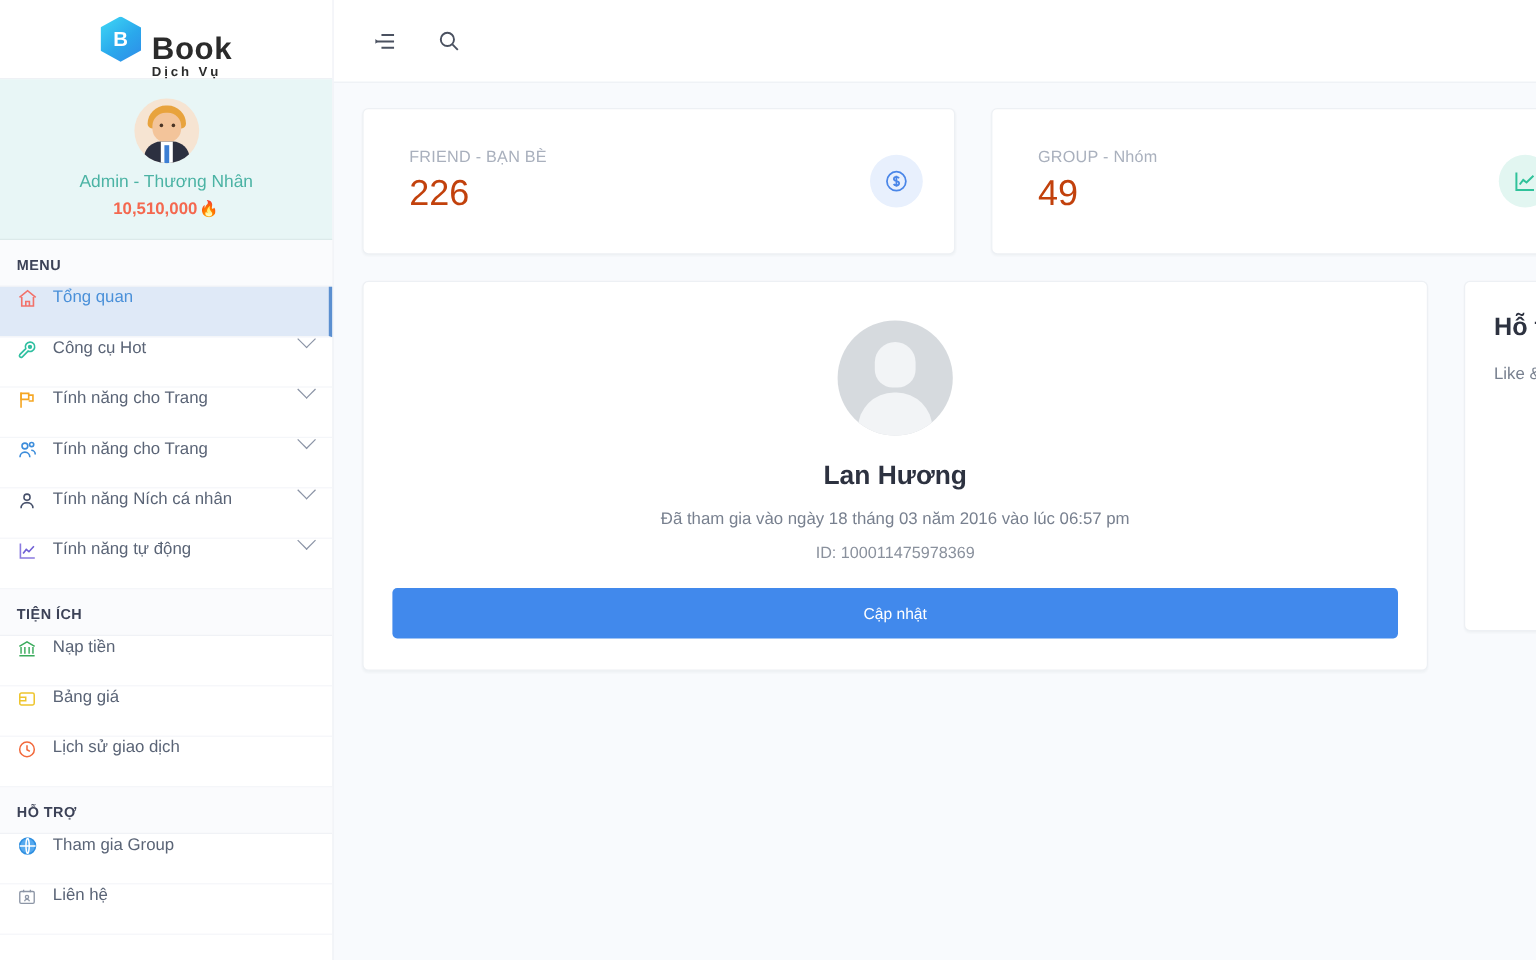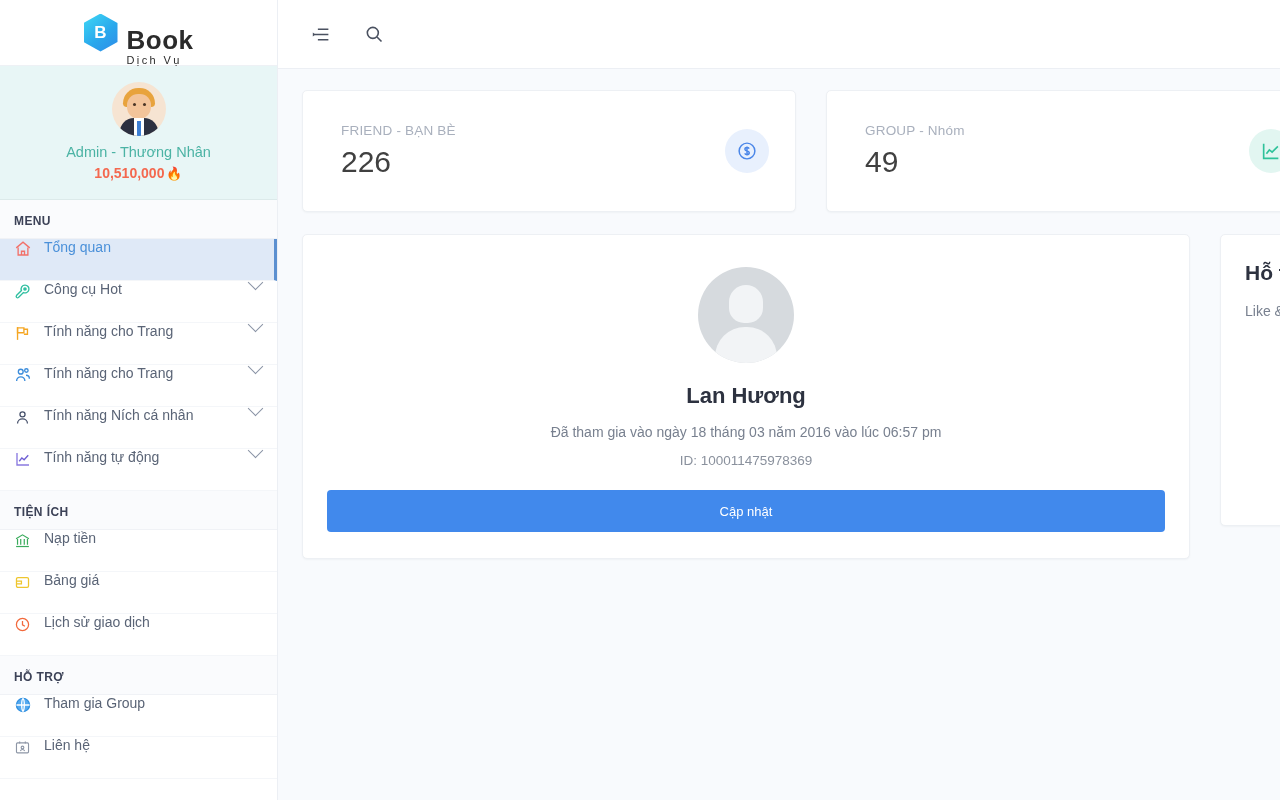--- a/index.html
+++ b/index.html
@@ -33,21 +33,21 @@
     display: flex; align-items: center; justify-content: center;
     color: #fff; font-weight: bold; font-size: 17px;
   }
   .logo-text { display: flex; flex-direction: column; line-height: 1; }
   .logo-main {
     font-size: 26px; font-weight: bold; color: #2b2b2b;
     letter-spacing: 0.5px;
     margin-top: 28px;
   }
   .logo-sub {
-    font-size: 11px; font-weight: normal; color: #2b2b2b;
+    font-size: 11px; font-weight: bold; color: #2b2b2b;
     letter-spacing: 2.4px; margin-top: 2px;
   }
 
   .user-box {
     background: #e8f6f6;
     padding: 16px 10px 18px;
     text-align: center;
     border-bottom: 1px solid #dceaea;
   }
   .avatar-wrap {
@@ -119,21 +119,21 @@
   .stats-row { display: flex; gap: 30px; margin-bottom: 22px; }
   .stat-card {
     width: 494px; min-width: 494px; height: 122px;
     background: #fff; border-radius: 5px;
     border: 1px solid #edf0f4;
     box-shadow: 0 1px 2px rgba(30,40,60,.04);
     display: flex; align-items: center; justify-content: space-between;
     padding: 0 26px 0 38px;
   }
   .stat-title { font-size: 13.5px; color: #a9b0bd; margin-bottom: 7px; letter-spacing: .2px; }
-  .stat-value { font-size: 30px; color: #404040; font-weight: 500; }
+  .stat-value { font-size: 30px; color: #c2410c; font-weight: 500; }
   .stat-bubble {
     width: 44px; height: 44px; border-radius: 50%;
     display: flex; align-items: center; justify-content: center;
   }
 
   .panels { display: flex; gap: 30px; }
   .profile-card {
     width: 888px; min-width: 888px;
     background: #fff; border-radius: 5px;
     border: 1px solid #edf0f4;

